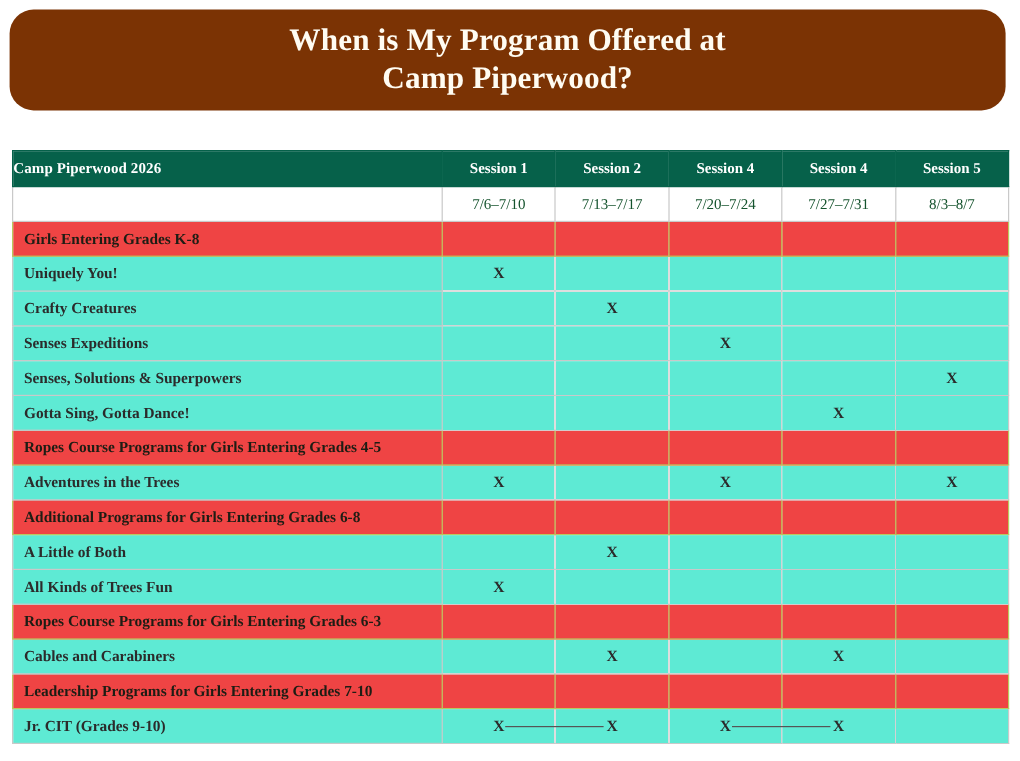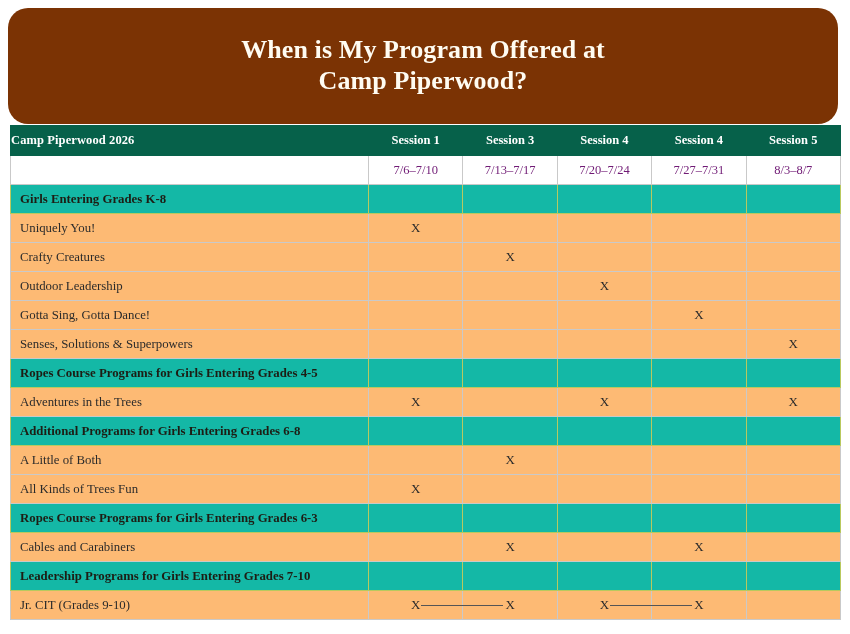--- a/index.html
+++ b/index.html
@@ -19,21 +19,21 @@
     overflow: hidden;
     background: #ffffff;
   }
 
   
   .banner {
     position: absolute;
     left: 8px;
     top: 8px;
     width: 830px;
-    height: 116px;
+    height: 84px;
     background: #7B3304;
     border-radius: 20px;
     display: flex;
     align-items: center;
     justify-content: center;
     box-sizing: border-box;
   }
   .banner-title {
     color: #FFFCF2;
     font-family: "Liberation Serif", "DejaVu Serif", serif;
@@ -84,45 +84,46 @@
   }
   th.head-sess {
     border-left: 1px solid #3f8a72;
   }
 
   
   tr.dates-row td {
     height: 29px;
     background: #ffffff;
     text-align: center;
-    color: #701a75;
+    color: #14532d;
     font-size: 12.5px;
     white-space: nowrap;
   }
   tr.dates-row td.dates-label { background: #ffffff; }
 
   
   tr.cat-row td {
     height: 29px;
-    background: #14b8a6;
+    background: #ef4444;
     border-color: #b9c95e;
   }
   tr.cat-row td.cat-label {
     font-weight: bold;
     color: #1d1d14;
     text-align: left;
     padding-left: 9px;
     font-size: 12.8px;
     white-space: nowrap;
   }
 
   
   tr.prog-row td {
     height: 29px;
-    background: #fdba74;
+    background: #5eead4;
+    font-weight: bold;
   }
   tr.prog-row td.prog-label {
     text-align: left;
     padding-left: 9px;
     color: #2b2b2b;
     font-size: 12.8px;
     white-space: nowrap;
   }
   td.mark-cell {
     position: relative;
@@ -168,21 +169,21 @@
         <col class="c-sess">
           <col class="c-sess">
           <col class="c-sess">
           <col class="c-sess">
           <col class="c-sess">
       </colgroup>
       <thead>
         <tr class="head-row">
           <th class="head-label">Camp Piperwood 2026</th>
           <th class="head-sess">Session 1</th>
-          <th class="head-sess">Session 3</th>
+          <th class="head-sess">Session 2</th>
           <th class="head-sess">Session 4</th>
           <th class="head-sess">Session 4</th>
           <th class="head-sess">Session 5</th>
         </tr>
         <tr class="dates-row">
           <td class="dates-label"></td>
           <td>7/6–7/10</td>
           <td>7/13–7/17</td>
           <td>7/20–7/24</td>
           <td>7/27–7/31</td>
@@ -208,42 +209,42 @@
           </tr>
           <tr class="prog-row">
             <td class="prog-label">Crafty Creatures</td>
             <td class="mark-cell"></td>
             <td class="mark-cell"><span class="mark-x">X</span></td>
             <td class="mark-cell"></td>
             <td class="mark-cell"></td>
             <td class="mark-cell"></td>
           </tr>
           <tr class="prog-row">
-            <td class="prog-label">Outdoor Leadership</td>
-            <td class="mark-cell"></td>
-            <td class="mark-cell"></td>
-            <td class="mark-cell"><span class="mark-x">X</span></td>
-            <td class="mark-cell"></td>
-            <td class="mark-cell"></td>
+            <td class="prog-label">Senses Expeditions</td>
+            <td class="mark-cell"></td>
+            <td class="mark-cell"></td>
+            <td class="mark-cell"><span class="mark-x">X</span></td>
+            <td class="mark-cell"></td>
+            <td class="mark-cell"></td>
+          </tr>
+          <tr class="prog-row">
+            <td class="prog-label">Senses, Solutions &amp; Superpowers</td>
+            <td class="mark-cell"></td>
+            <td class="mark-cell"></td>
+            <td class="mark-cell"></td>
+            <td class="mark-cell"></td>
+            <td class="mark-cell"><span class="mark-x">X</span></td>
           </tr>
           <tr class="prog-row">
             <td class="prog-label">Gotta Sing, Gotta Dance!</td>
             <td class="mark-cell"></td>
             <td class="mark-cell"></td>
             <td class="mark-cell"></td>
             <td class="mark-cell"><span class="mark-x">X</span></td>
             <td class="mark-cell"></td>
-          </tr>
-          <tr class="prog-row">
-            <td class="prog-label">Senses, Solutions &amp; Superpowers</td>
-            <td class="mark-cell"></td>
-            <td class="mark-cell"></td>
-            <td class="mark-cell"></td>
-            <td class="mark-cell"></td>
-            <td class="mark-cell"><span class="mark-x">X</span></td>
           </tr>
           <tr class="cat-row">
             <td class="cat-label">Ropes Course Programs for Girls Entering Grades 4-5</td>
             <td></td>
             <td></td>
             <td></td>
             <td></td>
             <td></td>
           </tr>
           <tr class="prog-row">

